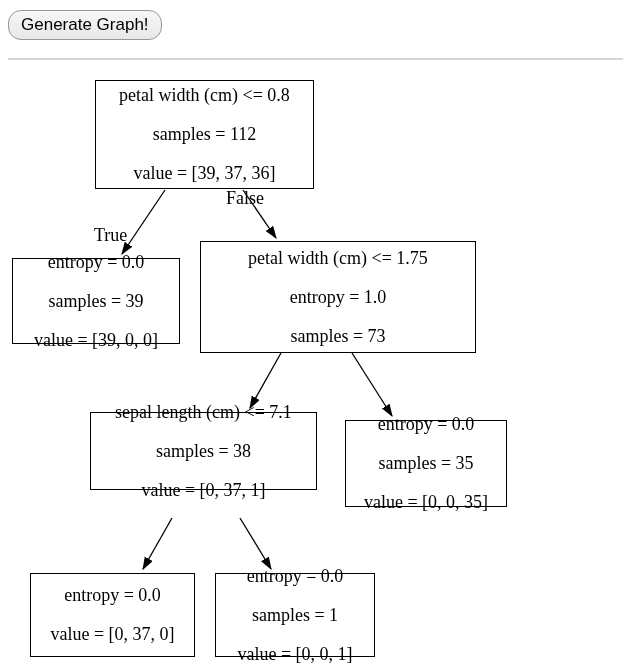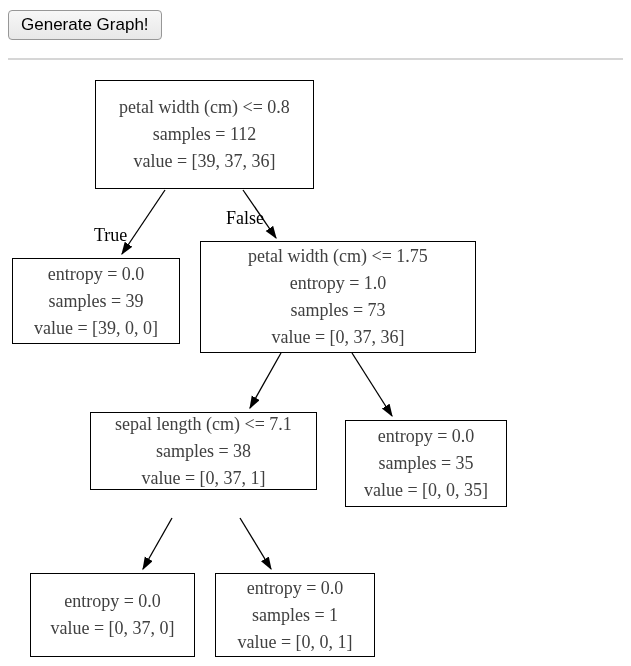--- a/index.html
+++ b/index.html
@@ -14,21 +14,21 @@
   .header {
     padding: 10px 8px 0 8px;
   }
   .gen-btn {
     display: inline-block;
     font-family: "Liberation Sans", sans-serif;
     font-size: 17px;
     color: #000000;
     background: linear-gradient(#f7f7f7, #e8e8e8);
     border: 1px solid #979797;
-    border-radius: 4px;
+    border-radius: 13px;
     padding: 0 12px;
     height: 30px;
     line-height: 28px;
     cursor: pointer;
   }
   .divider {
     border: none;
     height: 2px;
     background: #d6d6d6;
     margin: 18px 8px 0 8px;
@@ -55,22 +55,23 @@
     border: 1.5px solid #000000;
     background: #ffffff;
     display: flex;
     flex-direction: column;
     justify-content: center;
     align-items: center;
     text-align: center;
     font-family: "Liberation Serif", "DejaVu Serif", serif;
     font-size: 18px;
     line-height: 27px;
-    color: #404040;
+    color: #000000;
     white-space: nowrap;
+    gap: 12px;
   }
   .edge-label {
     position: absolute;
     font-family: "Liberation Serif", "DejaVu Serif", serif;
     font-size: 18px;
     color: #000000;
   }
 </style>
 </head>
 <body>
@@ -91,39 +92,38 @@
     </defs>
     <line class="edge-line" x1="165" y1="130" x2="122" y2="194" marker-end="url(#arrow)"></line>
     <line class="edge-line" x1="243" y1="130" x2="276" y2="178" marker-end="url(#arrow)"></line>
     <line class="edge-line" x1="281" y1="293" x2="250" y2="348" marker-end="url(#arrow)"></line>
     <line class="edge-line" x1="352" y1="293" x2="392" y2="356" marker-end="url(#arrow)"></line>
     <line class="edge-line" x1="172" y1="458" x2="143" y2="509" marker-end="url(#arrow)"></line>
     <line class="edge-line" x1="240" y1="458" x2="271" y2="509" marker-end="url(#arrow)"></line>
   </svg>
 
   <span class="edge-label" style="left:94px; top:148px;margin-top:17px;">True</span>
-  <span class="edge-label" style="left:226px; top:148px;text-align:center;">False</span>
+  <span class="edge-label" style="left:226px; top:128px;text-align:center;">False</span>
 
   <div class="node" style="left:95px; top:20px; width:219px; height:109px;">
     <span>petal width (cm) &lt;= 0.8</span>
     <span>samples = 112</span>
     <span>value = [39, 37, 36]</span>
   </div>
 
   <div class="node" style="left:12px; top:198px; width:168px; height:86px;">
     <span>entropy = 0.0</span>
     <span>samples = 39</span>
     <span>value = [39, 0, 0]</span>
   </div>
 
   <div class="node" style="left:200px; top:181px; width:276px; height:112px;">
     <span>petal width (cm) &lt;= 1.75</span>
     <span>entropy = 1.0</span>
     <span>samples = 73</span>
-    <span>value = [0, 37, 36]</span>
   </div>
 
   <div class="node" style="left:90px; top:352px; width:227px; height:78px;">
     <span>sepal length (cm) &lt;= 7.1</span>
     <span>samples = 38</span>
     <span>value = [0, 37, 1]</span>
   </div>
 
   <div class="node" style="left:345px; top:360px; width:162px; height:87px;">
     <span>entropy = 0.0</span>

